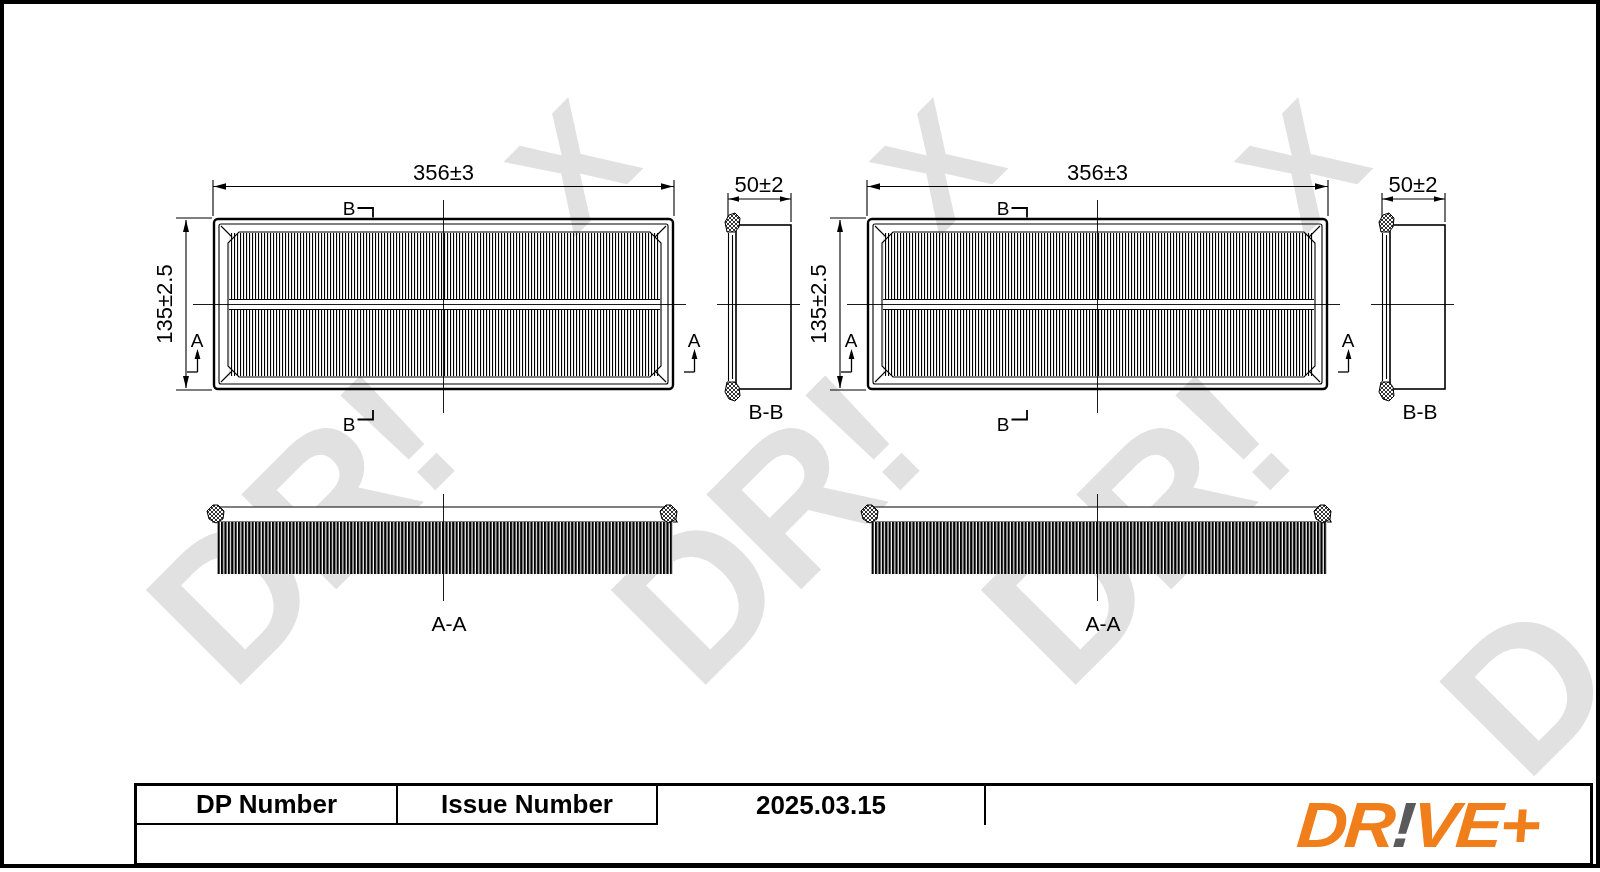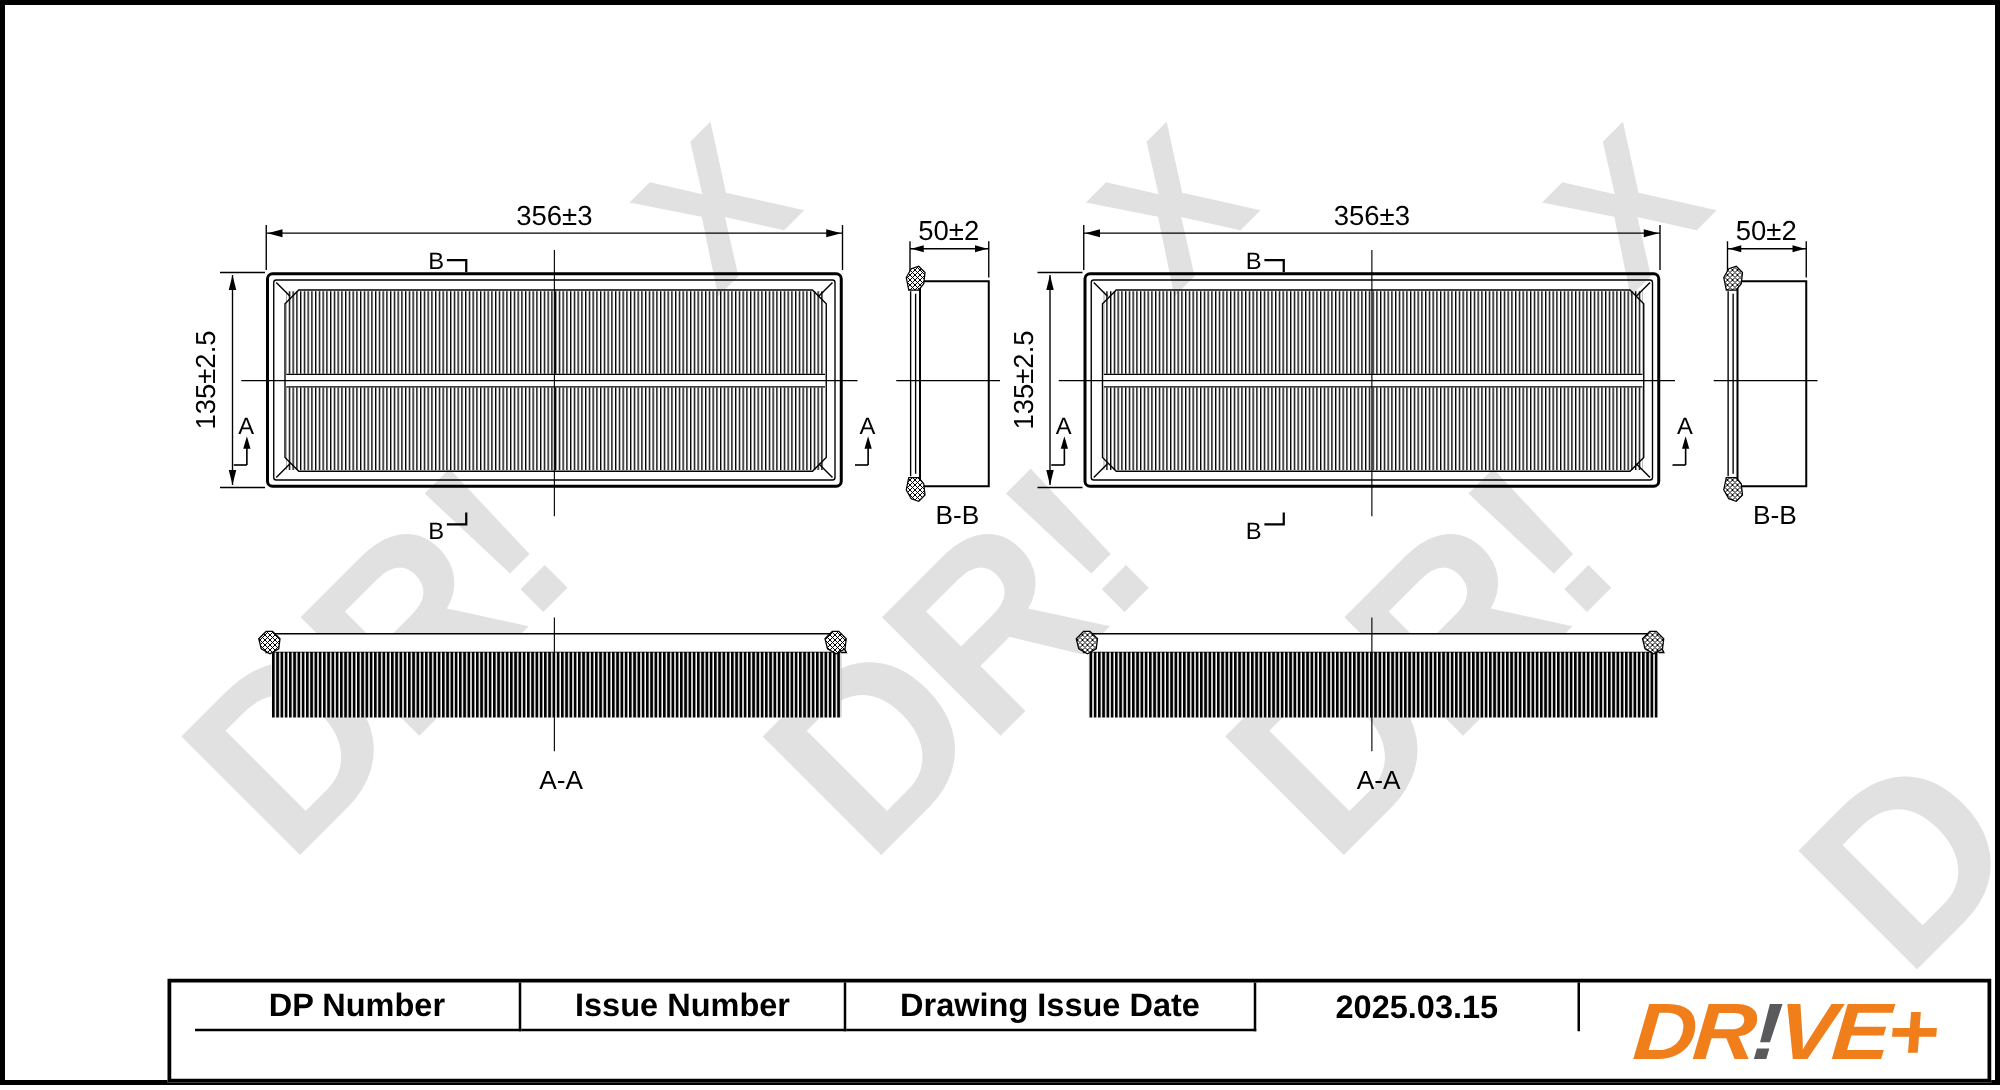--- a/index.html
+++ b/index.html
@@ -24,21 +24,20 @@
   svg.drawing text{font-family:"Liberation Sans",sans-serif;fill:#000;}
   .dimtxt{font-size:22px;}
   .sectxt{font-size:19px;}
   .seclbl{font-size:21px;}
   
   .titleblock{
     position:absolute;left:134px;top:783px;width:1459px;height:83px;
     border:3px solid #000;box-sizing:border-box;background:#fff;
     display:grid;grid-template-columns:261px 260px 328px 259px auto;
     grid-template-rows:39px auto;
-    padding-left:19px;
   }
   .tb-cell{
     display:flex;align-items:center;justify-content:center;
     font-weight:bold;font-size:26px;box-sizing:border-box;
     border-right:2px solid #000;white-space:nowrap;overflow:hidden;
   }
   .tb-cell.hdr{border-bottom:2px solid #000;}
   .tb-logo{
     grid-column:5;grid-row:1/3;border-right:none;
     display:flex;align-items:center;justify-content:center;
@@ -157,21 +156,20 @@
         <text class="seclbl" x="449" y="631" text-anchor="middle" stroke="none">A-A</text>
       </g>
     </g>
 
     <use href="#drawing-group" xlink:href="#drawing-group" x="654"></use>
   </svg>
 
   <div class="titleblock">
     <div class="tb-cell hdr">DP Number</div>
     <div class="tb-cell hdr">Issue Number</div>
-    <div class="tb-cell hdr">Drawing Issue Date</div>
     <div class="tb-cell tb-logo">
       <div class="logo">
         <span class="lg-o" style="color: rgb(240, 126, 27);">DR</span><span class="lg-g" style="color: rgb(90, 90, 92);">!</span><span class="lg-o" style="color: rgb(240, 126, 27);">VE</span><span class="lg-o" style="color: rgb(240, 126, 27);">+</span>
       </div>
     </div>
     <div class="tb-cell">2025.03.15</div>
   </div>
 </div>
 
 </body></html>

